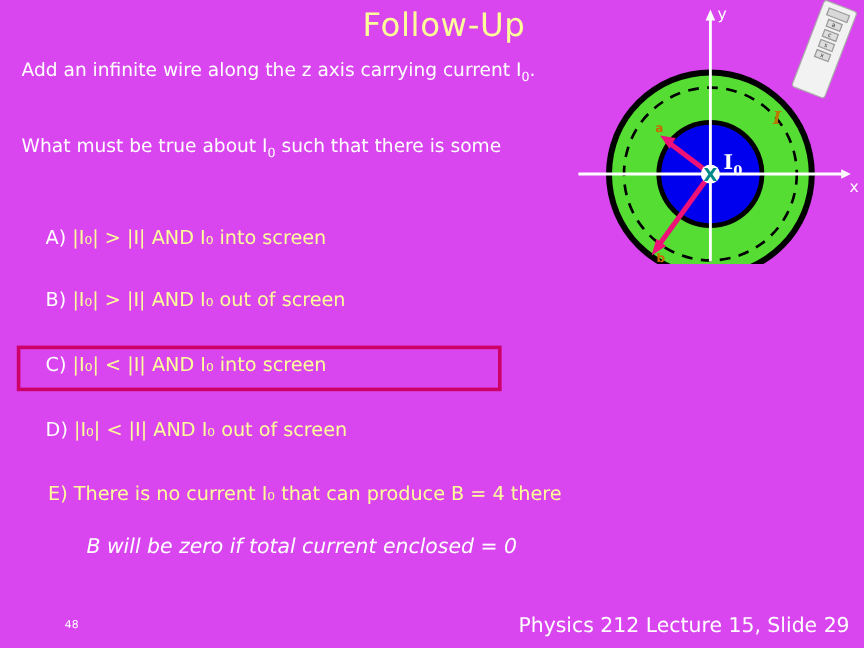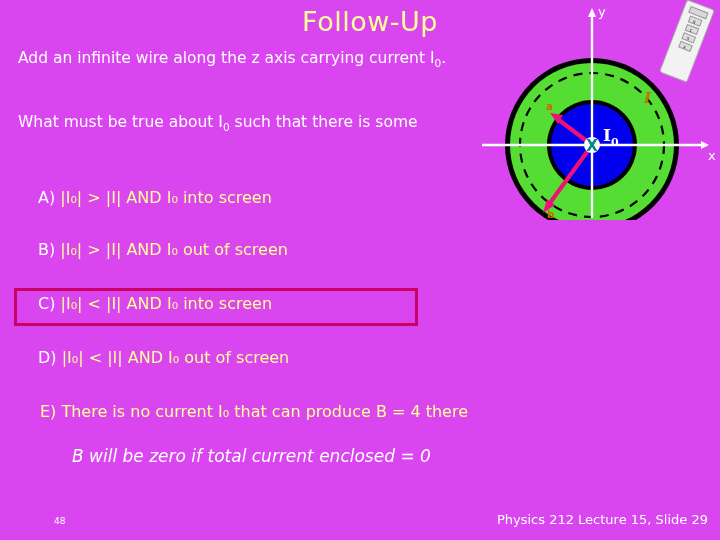--- a/index.html
+++ b/index.html
@@ -98,21 +98,21 @@
     top: 516px;
     color: #FFFFFF;
     font-size: 9px;
     margin-left: 44px;
   }
   .footer-ref {
     position: absolute;
     right: 12px;
     top: 512px;
     color: #FFFFFF;
-    font-size: 13px;
+    font-size: 17px;
     white-space: nowrap;
   }
 
   
   #diagram {
     position: absolute;
     left: 462px;
     top: 0px;
     width: 258px;
     height: 220px;

